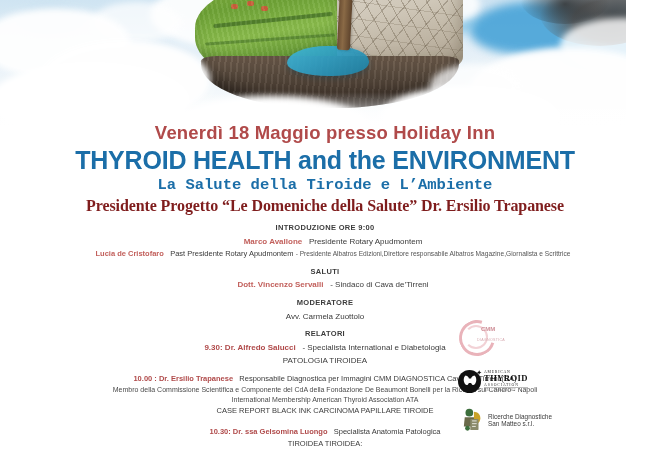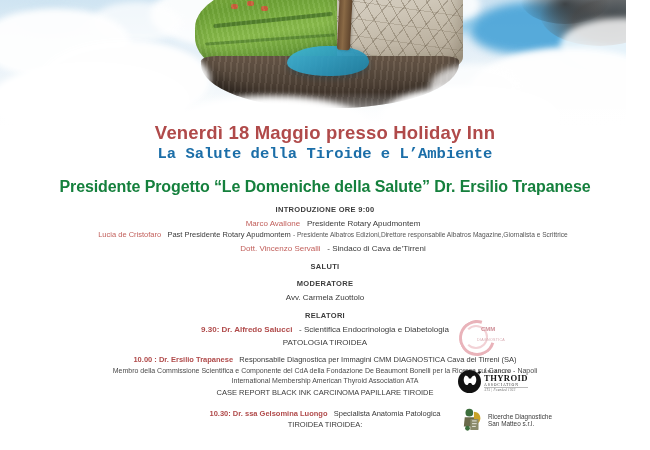--- a/index.html
+++ b/index.html
@@ -127,28 +127,28 @@
     margin-top:2px;
   }
   .main-title{
     font-size:25px;font-weight:bold;color:#1b6ea8;letter-spacing:-.2px;
     margin-top:2px;
   }
   .sub-title{
     font-size:15.5px;font-weight:bold;color:#1b6ea8;margin-top:1px;font-family:Liberation Mono, monospace;
   }
   .president-line{
-    font-size:16px;font-weight:bold;color:#15803d;margin-top:15px;letter-spacing:-.1px;
+    font-size:16px;font-weight:bold;color:#7f1d1d;margin-top:2px;letter-spacing:-.1px;font-family:Liberation Serif, serif;
   }
 
   .section-head{
     font-size:7.5px;font-weight:bold;color:#3c3c3c;letter-spacing:.3px;
     margin-top:9px;
   }
-  .name-red{color:#c2605c;font-weight:normal;margin-left:16px;}
+  .name-red{color:#c2605c;font-weight:bold;margin-left:16px;}
   .name-red-b{color:#b04a4a;font-weight:bold;}
   .blue-bold{color:#1b7ab5;font-weight:normal;}
   .row-8{font-size:8px;color:#3a3a3a;margin-top:4px;}
   .row-7{font-size:7px;color:#4a4a4a;margin-top:2px;}
   .row-75{font-size:7.5px;color:#3a3a3a;margin-top:3px;}
 
   .tiny{font-size:6.6px;color:#555;}
 
   .speaker-blk{position:relative;}
 
@@ -235,59 +235,60 @@
     <div class="cloud cl-h"></div>
     <div class="cloud cl-i"></div>
 
     <div class="hero-fade"></div>
   </div>
 
   <div class="content">
 
     <div class="line date-line">Venerdì 18 Maggio presso Holiday Inn</div>
 
+    <div class="line main-title">THYROID HEALTH and the ENVIRONMENT</div>
 
     <div class="line sub-title">La Salute della Tiroide e L’Ambiente</div>
 
     <div class="line president-line">Presidente Progetto “Le Domeniche della  Salute” Dr. Ersilio Trapanese</div>
 
     <div class="line section-head">INTRODUZIONE ORE 9:00</div>
 
     <div class="line row-8">
       <span class="name-red">Marco Avallone</span>
       &nbsp;
       <span>Presidente Rotary Apudmontem</span>
     </div>
 
     <div class="line row-75">
       <span class="name-red">Lucia de Cristofaro</span>
       &nbsp;
       <span>Past Presidente Rotary Apudmontem</span>
       <span class="tiny">- Presidente Albatros Edizioni,Direttore responsabile Albatros Magazine,Giornalista e Scrittrice</span>
     </div>
 
+    <div class="line section-head">SALUTI</div>
+
     <div class="line row-8">
       <span class="name-red">Dott. Vincenzo Servalli</span>
       &nbsp;
       <span>- Sindaco di Cava de’Tirreni</span>
     </div>
 
-    <div class="line section-head">SALUTI</div>
-
     <div class="line section-head">MODERATORE</div>
 
     <div class="line row-8">Avv. Carmela Zuottolo</div>
 
     <div class="line section-head">RELATORI</div>
 
     <div class="speaker-blk">
       <div class="line row-8">
         <span class="name-red-b">9.30: Dr. Alfredo Salucci</span>
         &nbsp;
-        <span>- Scientifica   Endocrinologia e Diabetologia</span>
+        <span>- Specialista   International e Diabetologia</span>
       </div>
       <div class="line row-8 blue-bold">PATOLOGIA   TIROIDEA</div>
     </div>
 
     <div class="speaker-blk">
       <div class="line row-75" style="margin-top:9px;">
         <span class="name-red-b">10.00 : Dr. Ersilio Trapanese</span>
         &nbsp;
         <span>Responsabile Diagnostica per Immagini CMM DIAGNOSTICA Cava dei Tirreni (SA)</span>
       </div>

